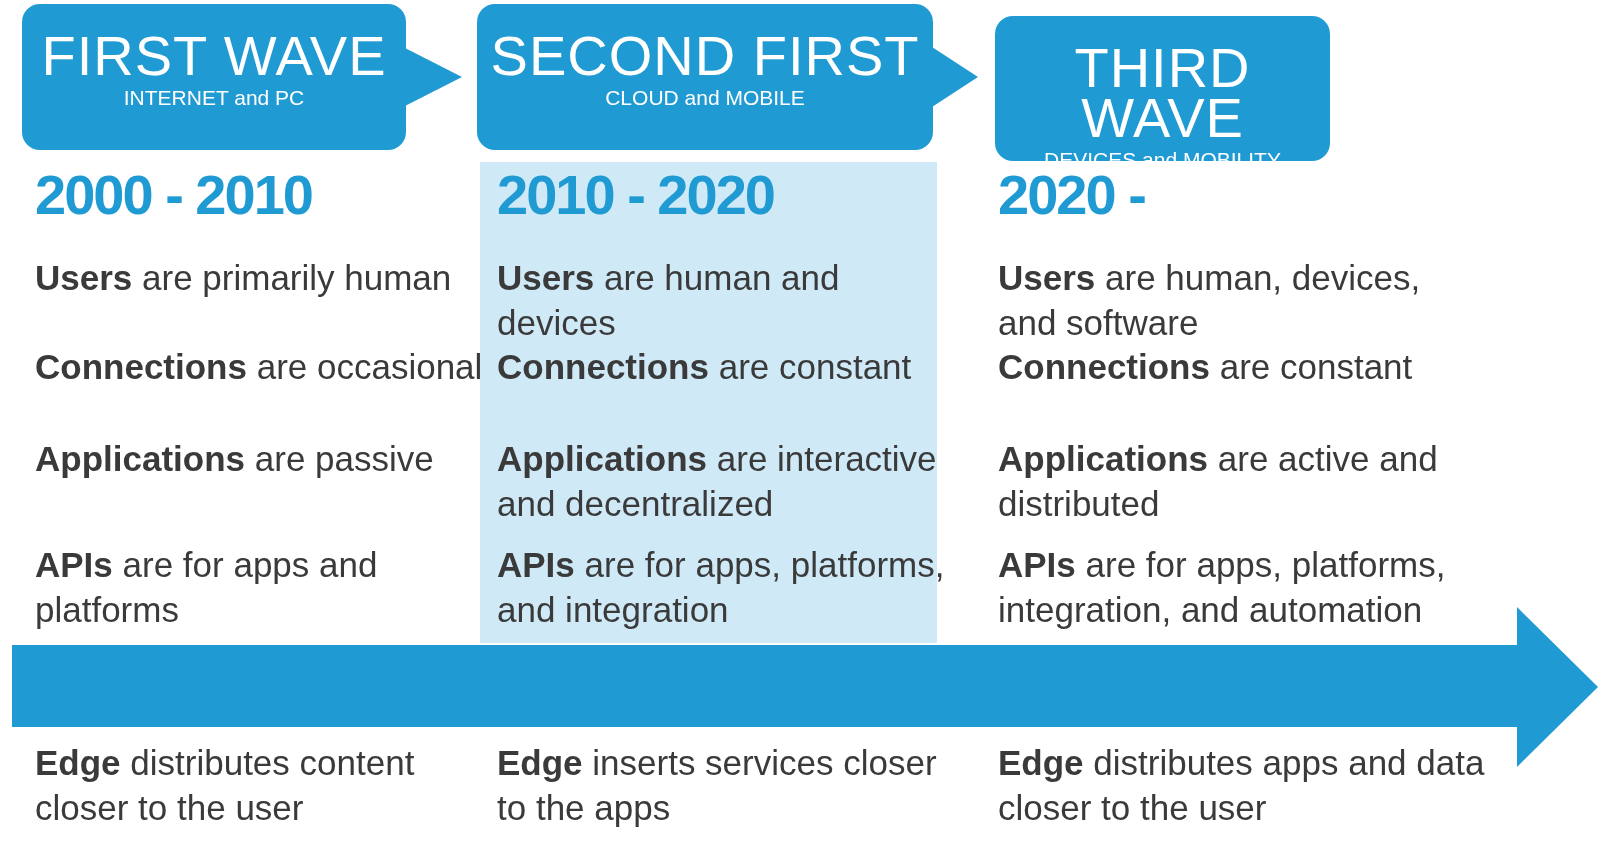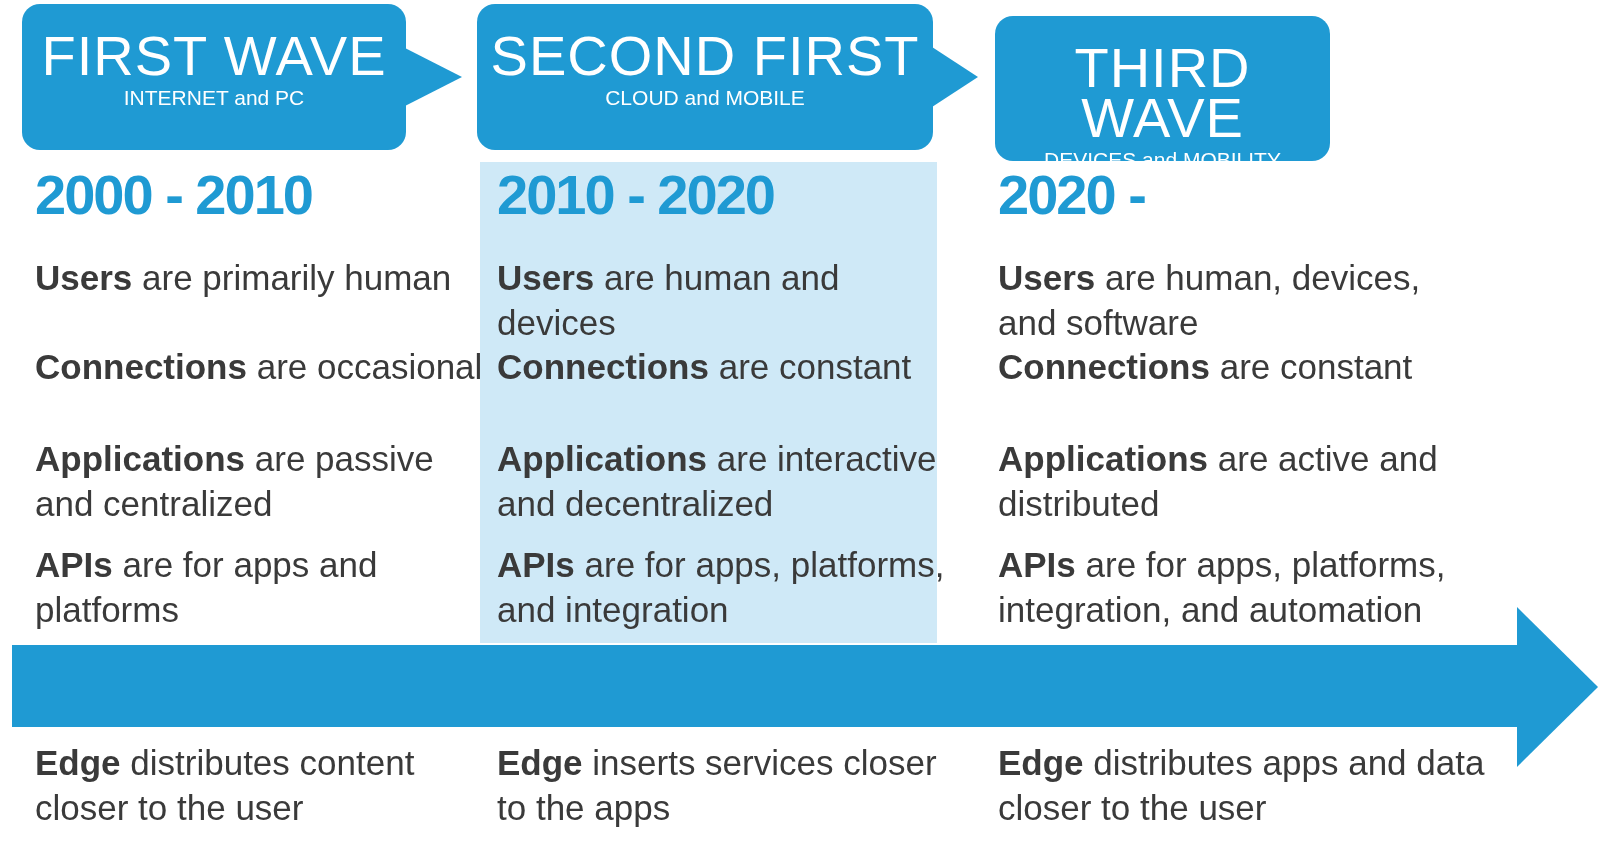--- a/index.html
+++ b/index.html
@@ -70,21 +70,20 @@
   <p class="fact col1 row-users">
     <b>Users</b><span> are primarily human</span><br>
     <span></span>
   </p>
   <p class="fact col1 row-conn">
     <b>Connections</b><span> are occasional</span><br>
     <span></span>
   </p>
   <p class="fact col1 row-apps">
     <b>Applications</b><span> are passive</span><br>
-    <span>and centralized</span>
   </p>
   <p class="fact col2 row-users">
     <b>Users</b><span> are human and</span><br>
     <span>devices</span>
   </p>
 
   <p class="fact col1 row-apis">
     <b>APIs</b><span> are for apps and</span><br>
     <span>platforms</span>
   </p>

